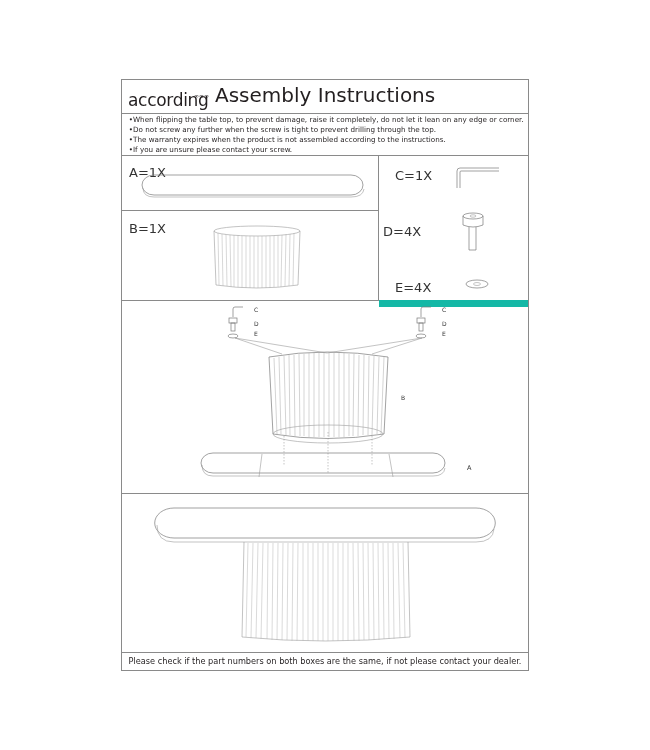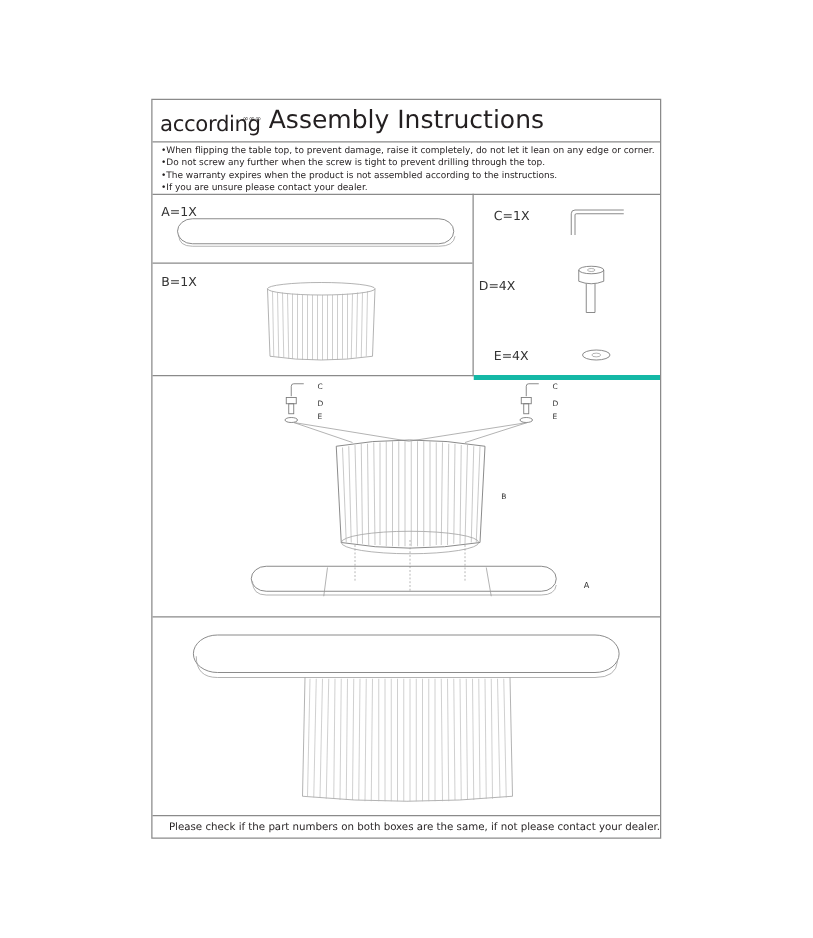--- a/index.html
+++ b/index.html
@@ -6,26 +6,26 @@
   body { width:650px; height:750px; position:relative; font-family:"DejaVu Sans", sans-serif; color:#231f20; }
   .sheet { position:absolute; left:121px; top:79px; width:408px; height:592px; border:1px solid #8a8a8a; box-sizing:border-box; }
   .hdr { position:absolute; left:0; top:0; width:406px; height:33px; border-bottom:1px solid #8a8a8a; }
   .logo { position:absolute; left:6px; top:10px; font-size:17px; letter-spacing:-0.3px; color:#231f20; }
   .logo-dots { position:absolute; left:66px; top:2px; font-size:6px; letter-spacing:0px; }
   .title { position:absolute; left:93px; top:3px; font-size:20px; color:#231f20; }
   .notes { position:absolute; left:0; top:33px; width:406px; height:42px; border-bottom:1px solid #8a8a8a;text-align:right; }
   .note { position:absolute; left:4px; font-size:7.2px; white-space:nowrap; }
   .note .b { display:inline-block; width:7px; }
   .partsL { position:absolute; left:0; top:75px; width:256px; height:145px; border-right:1px solid #8a8a8a; border-bottom:1px solid #8a8a8a; }
-  .partsR { position:absolute; left:257px; top:75px; width:149px; height:145px; border-bottom:4px solid #14b8a6; }
-  .lab { position:absolute; font-size:10px; color:#333; }
+  .partsR { position:absolute; left:257px; top:75px; width:149px; height:145px; border-bottom:7px solid #14b8a6; }
+  .lab { position:absolute; font-size:13px; color:#333; }
   .divA { position:absolute; left:0; top:55px; width:256px; height:1px; background:#8a8a8a; }
   .step1 { position:absolute; left:0; top:221px; width:406px; height:192px; border-bottom:1px solid #8a8a8a; }
   .step2 { position:absolute; left:0; top:414px; width:406px; height:158px; border-bottom:1px solid #8a8a8a; }
-  .footer { position:absolute; left:0; top:572px; width:406px; height:18px; font-size:8.2px; text-align:right; line-height:18px; white-space:nowrap; }
+  .footer { position:absolute; left:0; top:572px; width:406px; height:18px; font-size:8.2px; text-align:center; line-height:18px; white-space:nowrap; }
   svg { position:absolute; overflow:visible; }
   .ln { fill:none; stroke:#9a9a9a; stroke-width:0.6; }
   .ln2 { fill:none; stroke:#7a7a7a; stroke-width:0.7; }
 </style>
 </head>
 <body>
 
 <div class="sheet">
 
   <div class="hdr">
@@ -33,21 +33,21 @@
       <span>according</span>
       <span class="logo-dots">∞∞∞</span>
     </div>
     <div class="title">Assembly Instructions</div>
   </div>
 
   <div class="notes">
     <div class="note" style="top:2px"><span class="b">•</span><span>When flipping the table top, to prevent damage, raise it completely, do not let it lean on any edge or corner.</span></div>
     <div class="note" style="top:12px"><span class="b">•</span><span>Do not screw any further when the screw is tight to prevent drilling through the top.</span></div>
     <div class="note" style="top:22px"><span class="b">•</span><span>The warranty expires when the product is not assembled according to the instructions.</span></div>
-    <div class="note" style="top:32px"><span class="b">•</span><span>If you are unsure please contact your dealer.</span></div>
+    <div class="note" style="top:32px"><span class="b">•</span><span>If you are unsure please contact your screw.</span></div>
   </div>
 
   <div class="partsL">
     <div class="lab" style="left:7px;top:10px">A=1X</div>
     <svg style="left:18px;top:19px" width="226" height="25">
       <path class="ln2" d="M14,1 H211 A12,10 0 0 1 211,21 H14 A12,10 0 0 1 14,1 Z"></path>
       <path class="ln" d="M3,14 Q3,23 14,23 H211 Q223,23 224,15"></path>
     </svg>
     <div class="divA"></div>
     <div class="lab" style="left:7px;top:66px">B=1X</div>

